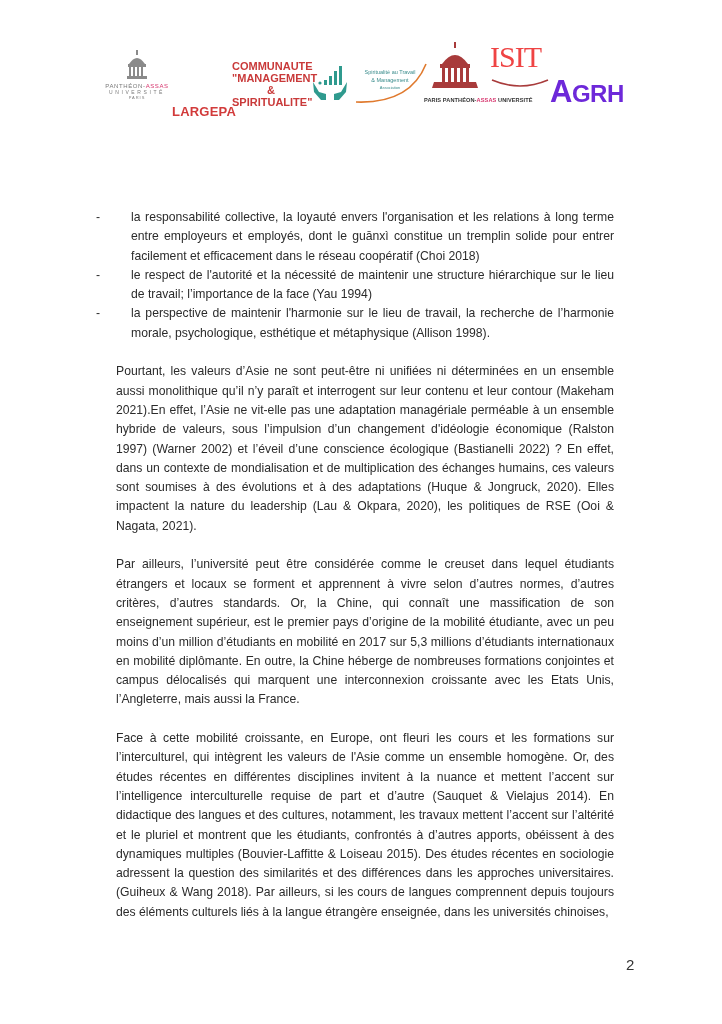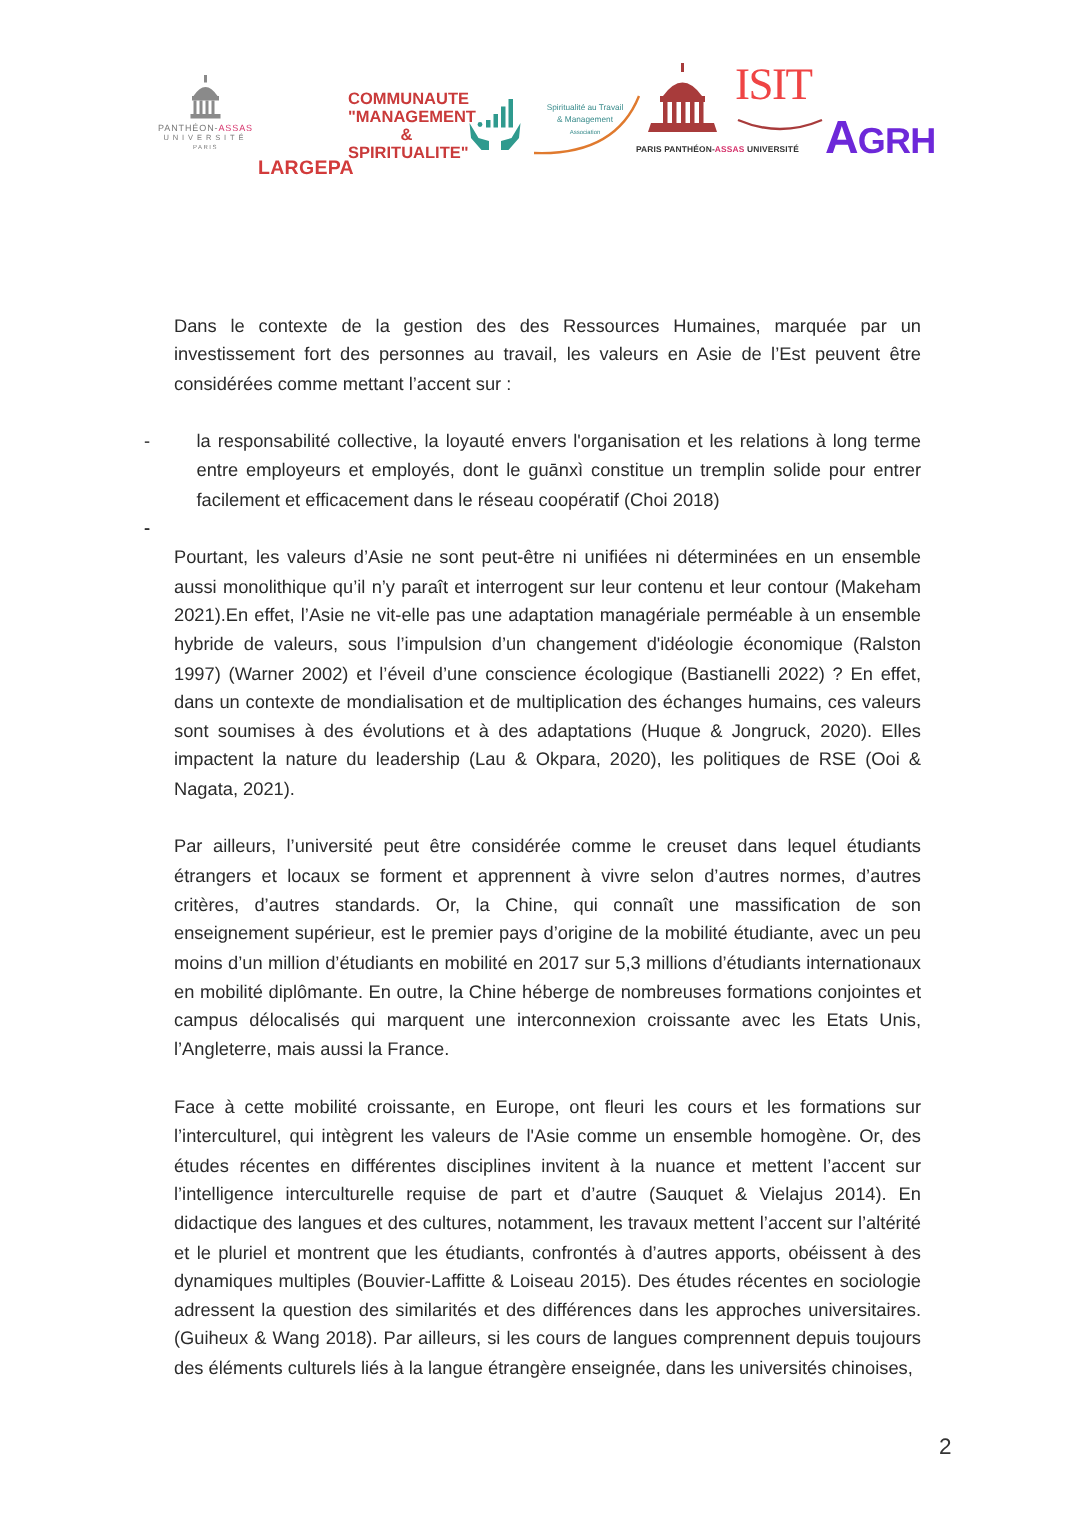--- a/index.html
+++ b/index.html
@@ -105,24 +105,23 @@
     <svg width="60" height="14" viewBox="0 0 60 14" style="position:absolute;left:70px;top:36px;">
       <path d="M2 4 Q30 16 58 4" stroke="#a83b3b" stroke-width="1.6" fill="none"></path>
     </svg>
     <div class="isit-sub"><span>PARIS PANTHÉON-</span><span class="assas">ASSAS</span><span> UNIVERSITÉ</span></div>
   </div>
 
   <div class="logo logo-agrh"><span class="big-a">A</span><span>GRH</span></div>
 </div>
 
 <div class="content">
-  <p>Dans le contexte de la gestion des des Ressources Humaines, marquée par un investissement fort des personnes au travail, les valeurs en Asie de l’Est peuvent être considérées comme mettant l’accent sur :</p>
   <ul>
     <li><span class="dash">-</span><span>la responsabilité collective, la loyauté envers l'organisation et les relations à long terme entre employeurs et employés, dont le guānxì constitue un tremplin solide pour entrer facilement et efficacement dans le réseau coopératif (Choi 2018)</span></li>
-    <li><span class="dash">-</span></li>
-    <li><span class="dash">-</span></li>
+    <li><span class="dash">-</span><span>le respect de l'autorité et la nécessité de maintenir une structure hiérarchique sur le lieu de travail; l’importance de la face (Yau 1994)</span></li>
+    <li><span class="dash">-</span><span>la perspective de maintenir l'harmonie sur le lieu de travail, la recherche de l’harmonie morale, psychologique, esthétique et métaphysique (Allison 1998).</span></li>
   </ul>
   <p>Pourtant, les valeurs d’Asie ne sont peut-être ni unifiées ni déterminées en un ensemble aussi monolithique qu’il n’y paraît et interrogent sur leur contenu et leur contour (Makeham 2021).En effet, l’Asie ne vit-elle pas une adaptation managériale perméable à un ensemble hybride de valeurs, sous l’impulsion d’un changement d'idéologie économique  (Ralston 1997) (Warner 2002) et l’éveil d’une conscience écologique (Bastianelli 2022) ? En effet, dans un contexte de mondialisation et de multiplication des échanges humains, ces valeurs sont soumises à des évolutions et à des adaptations (Huque &amp; Jongruck, 2020). Elles impactent la nature du leadership (Lau &amp; Okpara, 2020), les politiques de RSE (Ooi &amp; Nagata, 2021).</p>
   <p>Par ailleurs, l’université peut être considérée comme le creuset dans lequel étudiants étrangers et locaux se forment et apprennent à vivre selon d’autres normes, d’autres critères, d’autres standards. Or, la Chine, qui connaît une massification de son enseignement supérieur, est le premier pays d’origine de la mobilité étudiante, avec un peu moins d’un million d’étudiants en mobilité en 2017 sur 5,3 millions d’étudiants internationaux en mobilité diplômante. En outre, la Chine héberge de nombreuses formations conjointes et campus délocalisés qui marquent une interconnexion croissante avec les Etats Unis, l’Angleterre, mais aussi la France.</p>
   <p>Face à cette mobilité croissante, en Europe, ont fleuri les cours et les formations sur l’interculturel, qui intègrent les valeurs de l'Asie comme un ensemble homogène. Or, des études récentes en différentes disciplines invitent à la nuance et mettent l’accent sur l’intelligence interculturelle requise de part et d’autre (Sauquet &amp; Vielajus 2014). En didactique des langues et des cultures, notamment, les travaux mettent l’accent sur l’altérité et le pluriel et montrent que les étudiants, confrontés à d’autres apports, obéissent à des dynamiques multiples (Bouvier-Laffitte &amp; Loiseau 2015). Des études récentes en sociologie adressent la question des similarités et des différences dans les approches universitaires. (Guiheux &amp;   Wang 2018). Par ailleurs, si les cours de langues comprennent depuis toujours des éléments culturels liés à la langue étrangère enseignée, dans les universités chinoises,</p>
 </div>
 
 <div class="page-number">2</div>
 
 </body></html>

